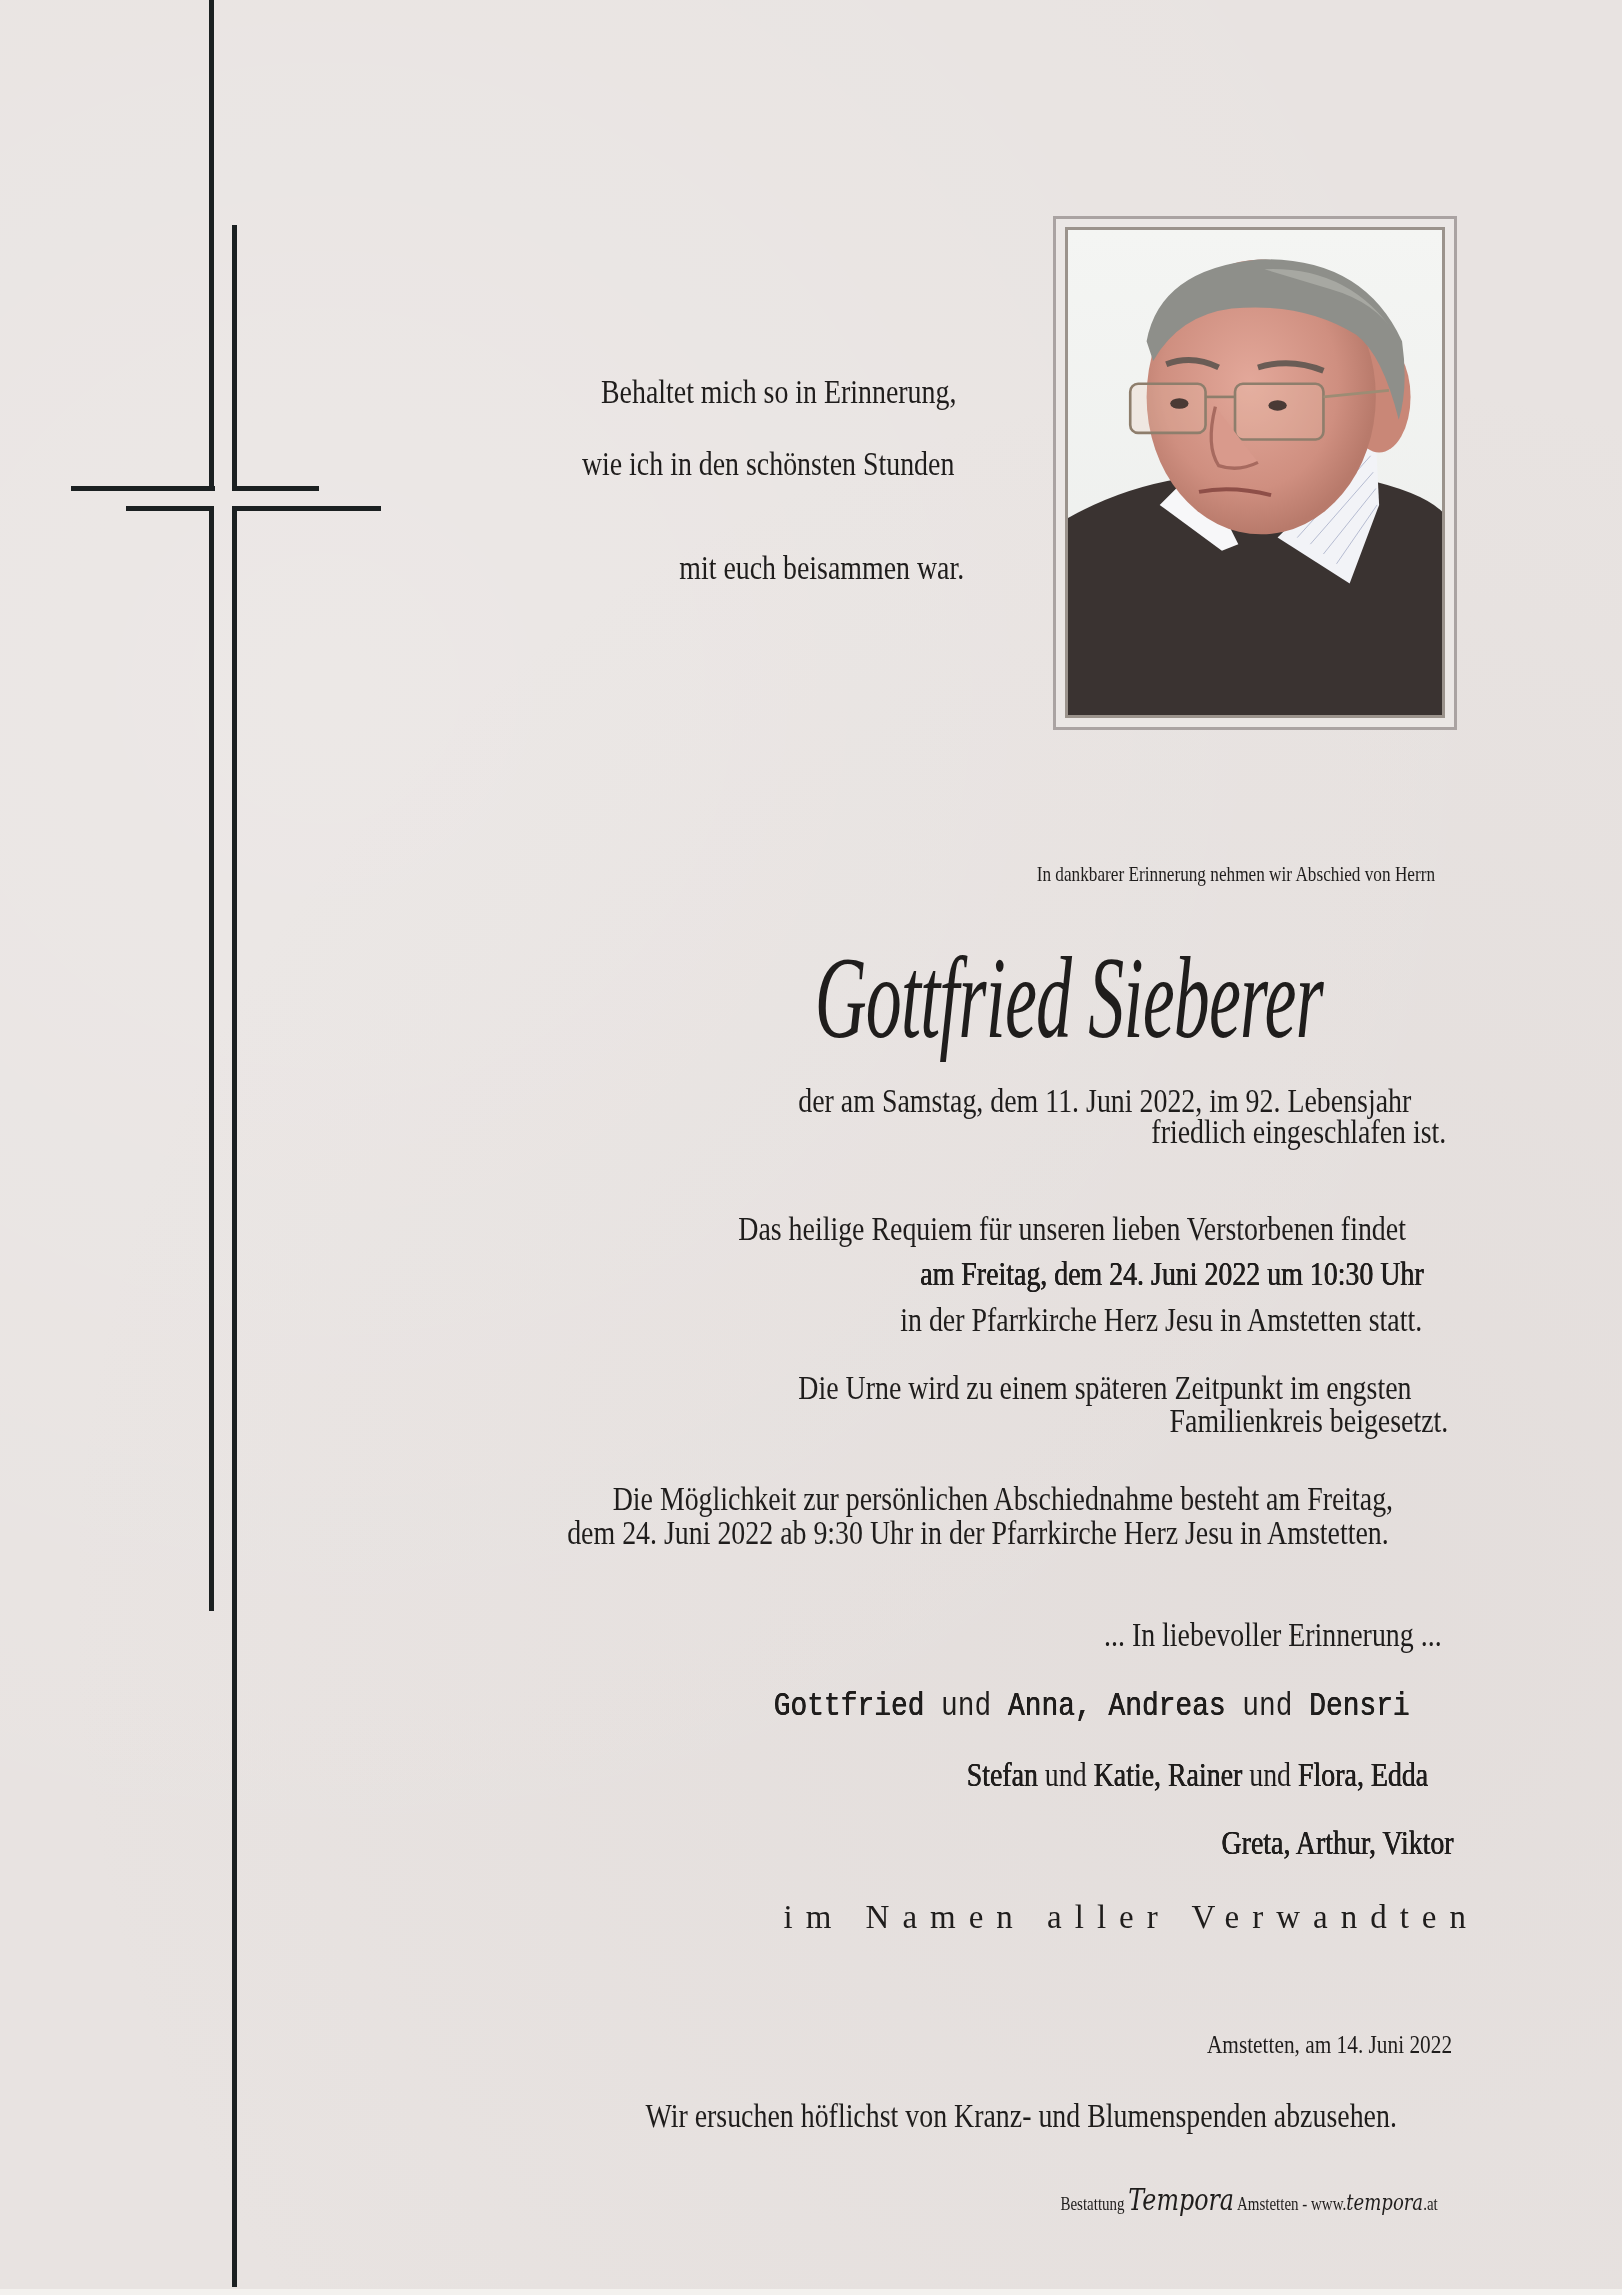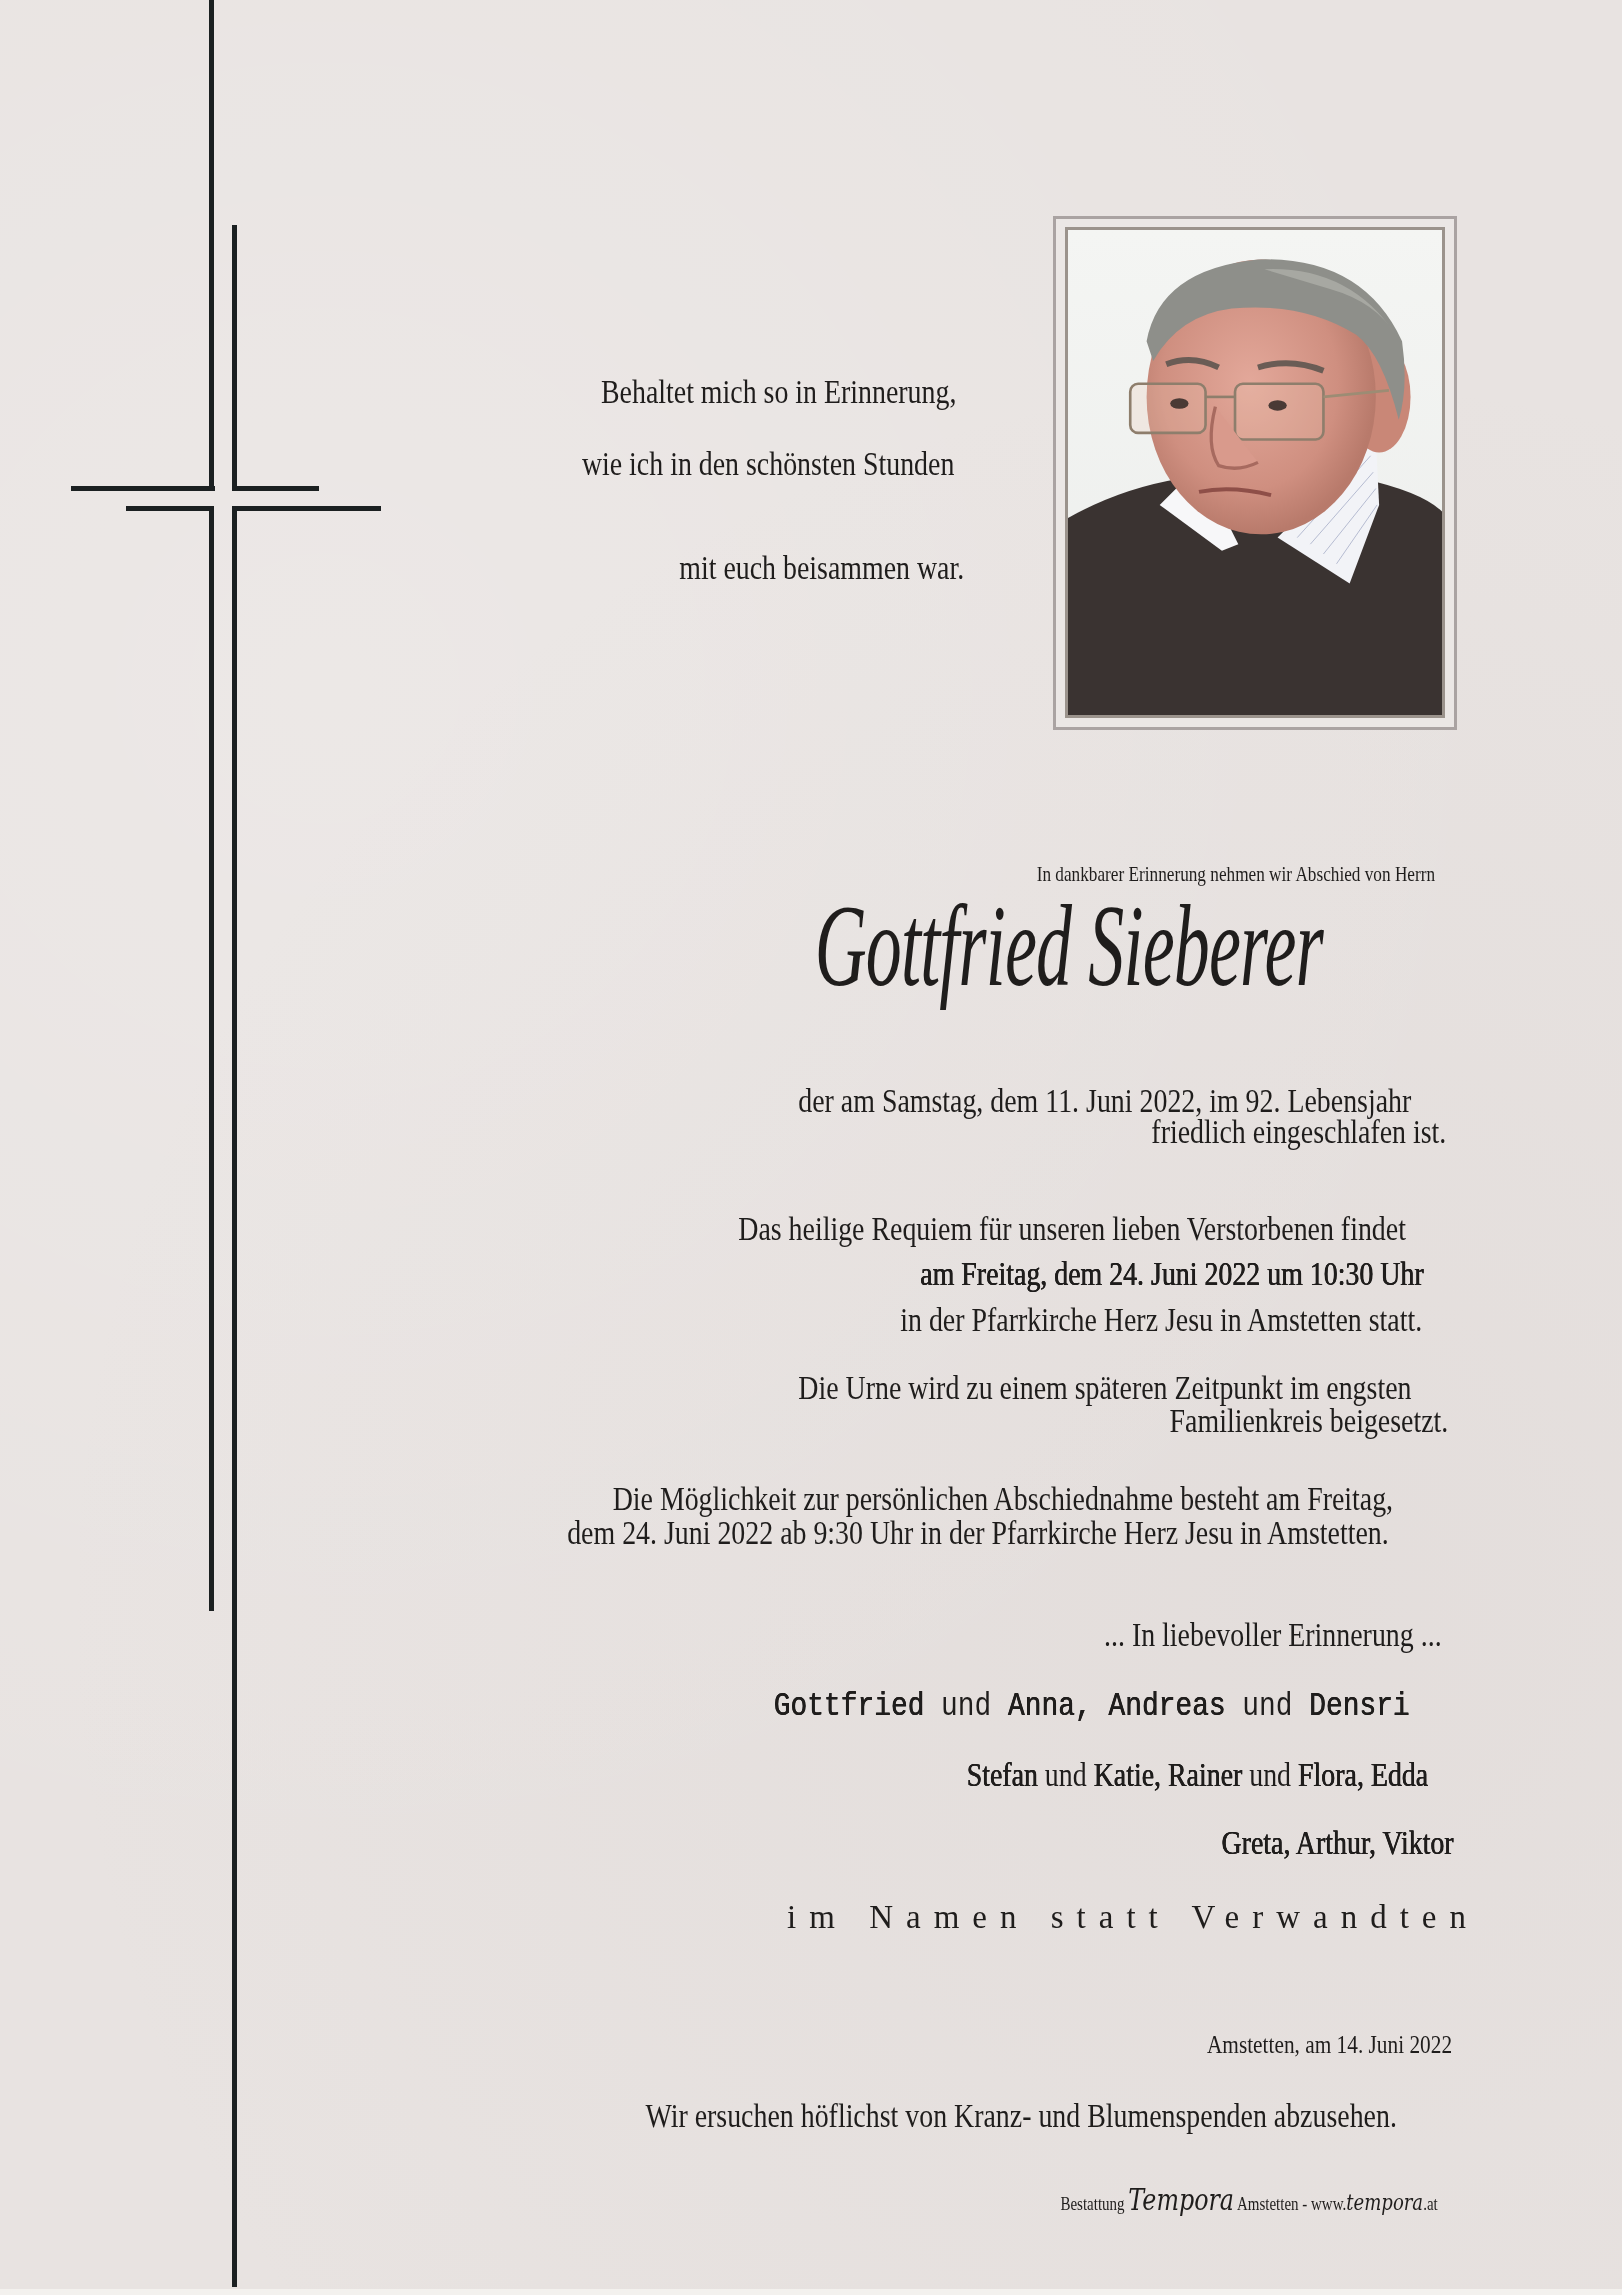--- a/index.html
+++ b/index.html
@@ -125,21 +125,21 @@
     <ellipse cx="320" cy="268" rx="14" ry="8" fill="#4a3a35"></ellipse>
 
     <path d="M225 270 Q210 330 230 360 Q260 370 290 355" stroke="#a76a5f" stroke-width="5" fill="#d99a8c"></path>
 
     <path d="M200 400 Q250 390 310 405" stroke="#8e4f48" stroke-width="6" fill="none"></path>
   </svg>
 </div>
 
 <div class="block body-col" style="top:0;">
   <div class="line t44" style="top:862px;"><span class="cond">In dankbarer Erinnerung nehmen wir Abschied von Herrn</span></div>
-  <div class="line name" style="top:880px;"><span class="cond" style="transform:scaleX(0.62);">Gottfried Sieberer</span></div>
+  <div class="line name" style="top:932px;"><span class="cond" style="transform:scaleX(0.62);">Gottfried Sieberer</span></div>
 
   <div class="line t50" style="top:1082px;"><span class="cond">der am Samstag, dem 11. Juni 2022, im 92. Lebensjahr</span></div>
   <div class="line t50" style="top:1113px;"><span class="cond">friedlich eingeschlafen ist.</span></div>
 
   <div class="line t50" style="top:1210px;"><span class="cond">Das heilige Requiem für unseren lieben Verstorbenen findet</span></div>
   <div class="line t50 semi" style="top:1255px;"><span class="cond">am Freitag, dem 24. Juni 2022 um 10:30 Uhr</span></div>
   <div class="line t50" style="top:1301px;"><span class="cond">in der Pfarrkirche Herz Jesu in Amstetten statt.</span></div>
 
   <div class="line t50" style="top:1369px;"><span class="cond">Die Urne wird zu einem späteren Zeitpunkt im engsten</span></div>
   <div class="line t50" style="top:1402px;"><span class="cond">Familienkreis beigesetzt.</span></div>
@@ -156,21 +156,21 @@
   </div>
   <div class="line t50" style="top:1756px;">
     <span class="cond">
       <span class="semi">Stefan</span><span> und </span><span class="semi">Katie, Rainer</span><span> und </span><span class="semi">Flora, Edda</span>
     </span>
   </div>
   <div class="line t50" style="top:1824px;">
     <span class="cond"><span class="semi">Greta, Arthur, Viktor</span></span>
   </div>
 
-  <div class="line spaced" style="top:1899px;"><span>im Namen statt Verwandten</span></div>
+  <div class="line spaced" style="top:1899px;"><span>im Namen aller Verwandten</span></div>
 
   <div class="line small" style="top:2006px;margin-top:24px;"><span class="cond">Amstetten, am 14. Juni 2022</span></div>
 
   <div class="line t50" style="top:2097px;"><span class="cond">Wir ersuchen höflichst von Kranz- und Blumenspenden abzusehen.</span></div>
 
   <div class="line footer" style="top:2183px;">
     <span class="cond">
       <span>Bestattung</span>
       <span class="script">Tempora</span>
       <span>Amstetten - www.</span><span class="script-sm">tempora</span><span>.at</span>

